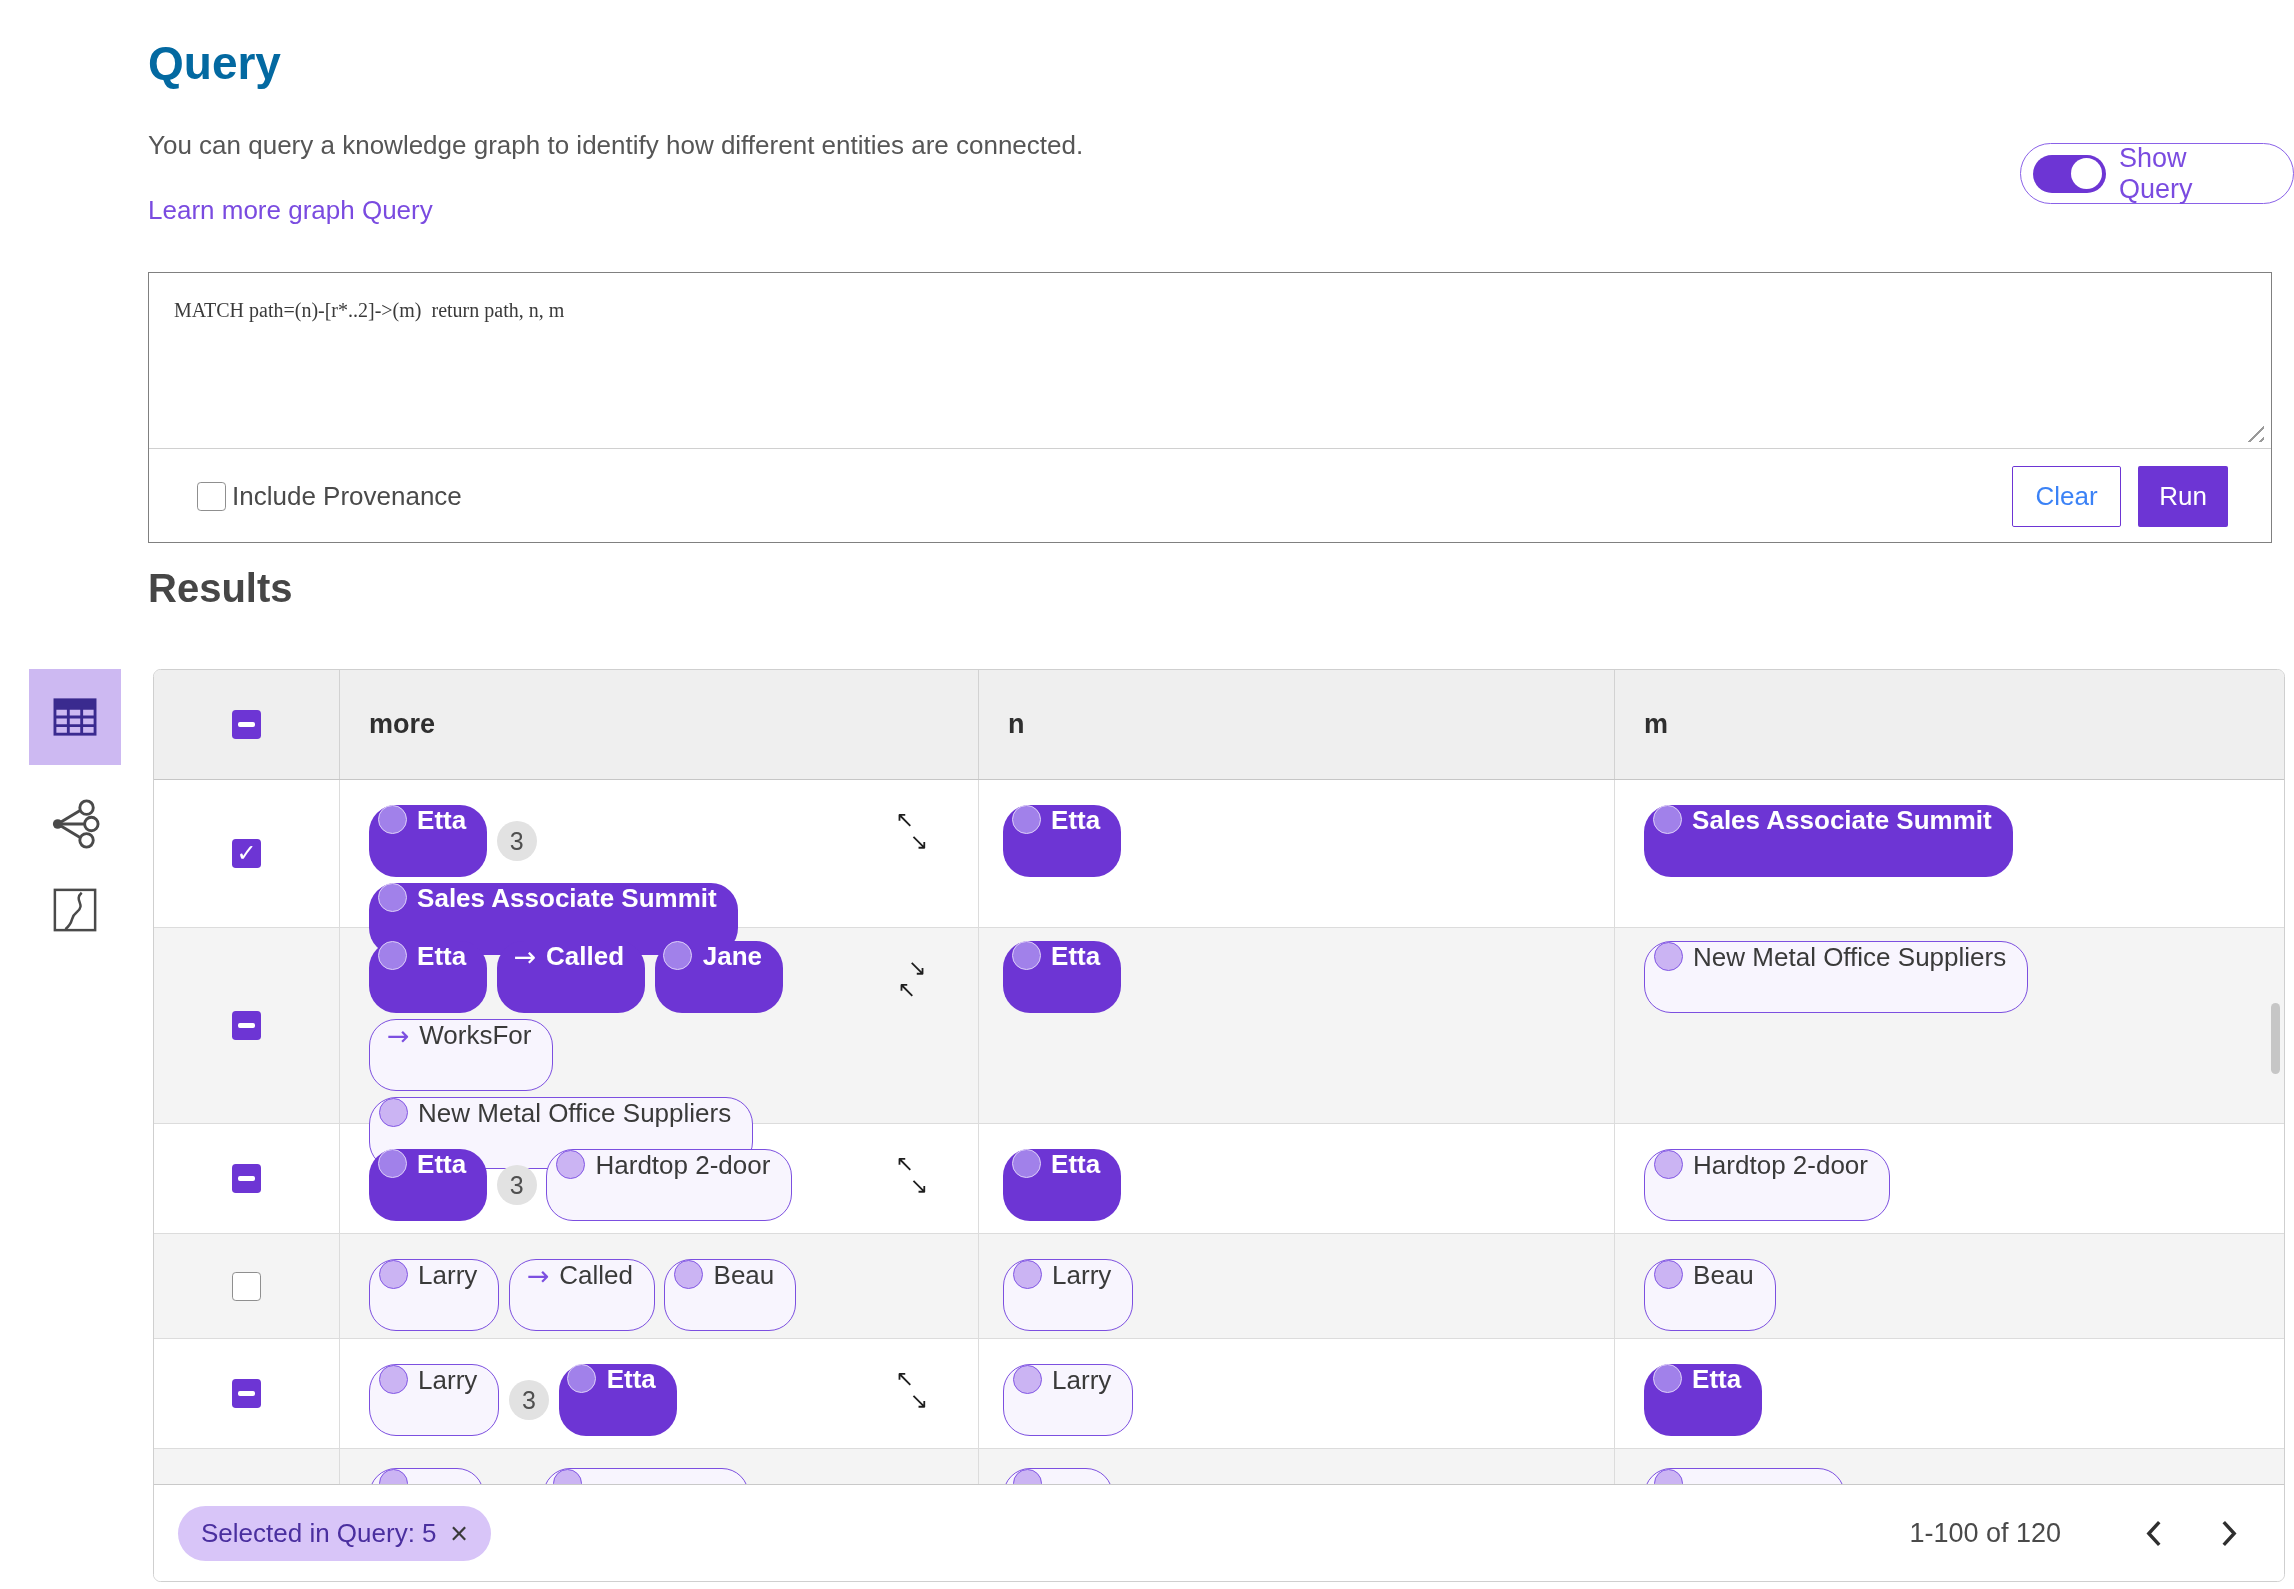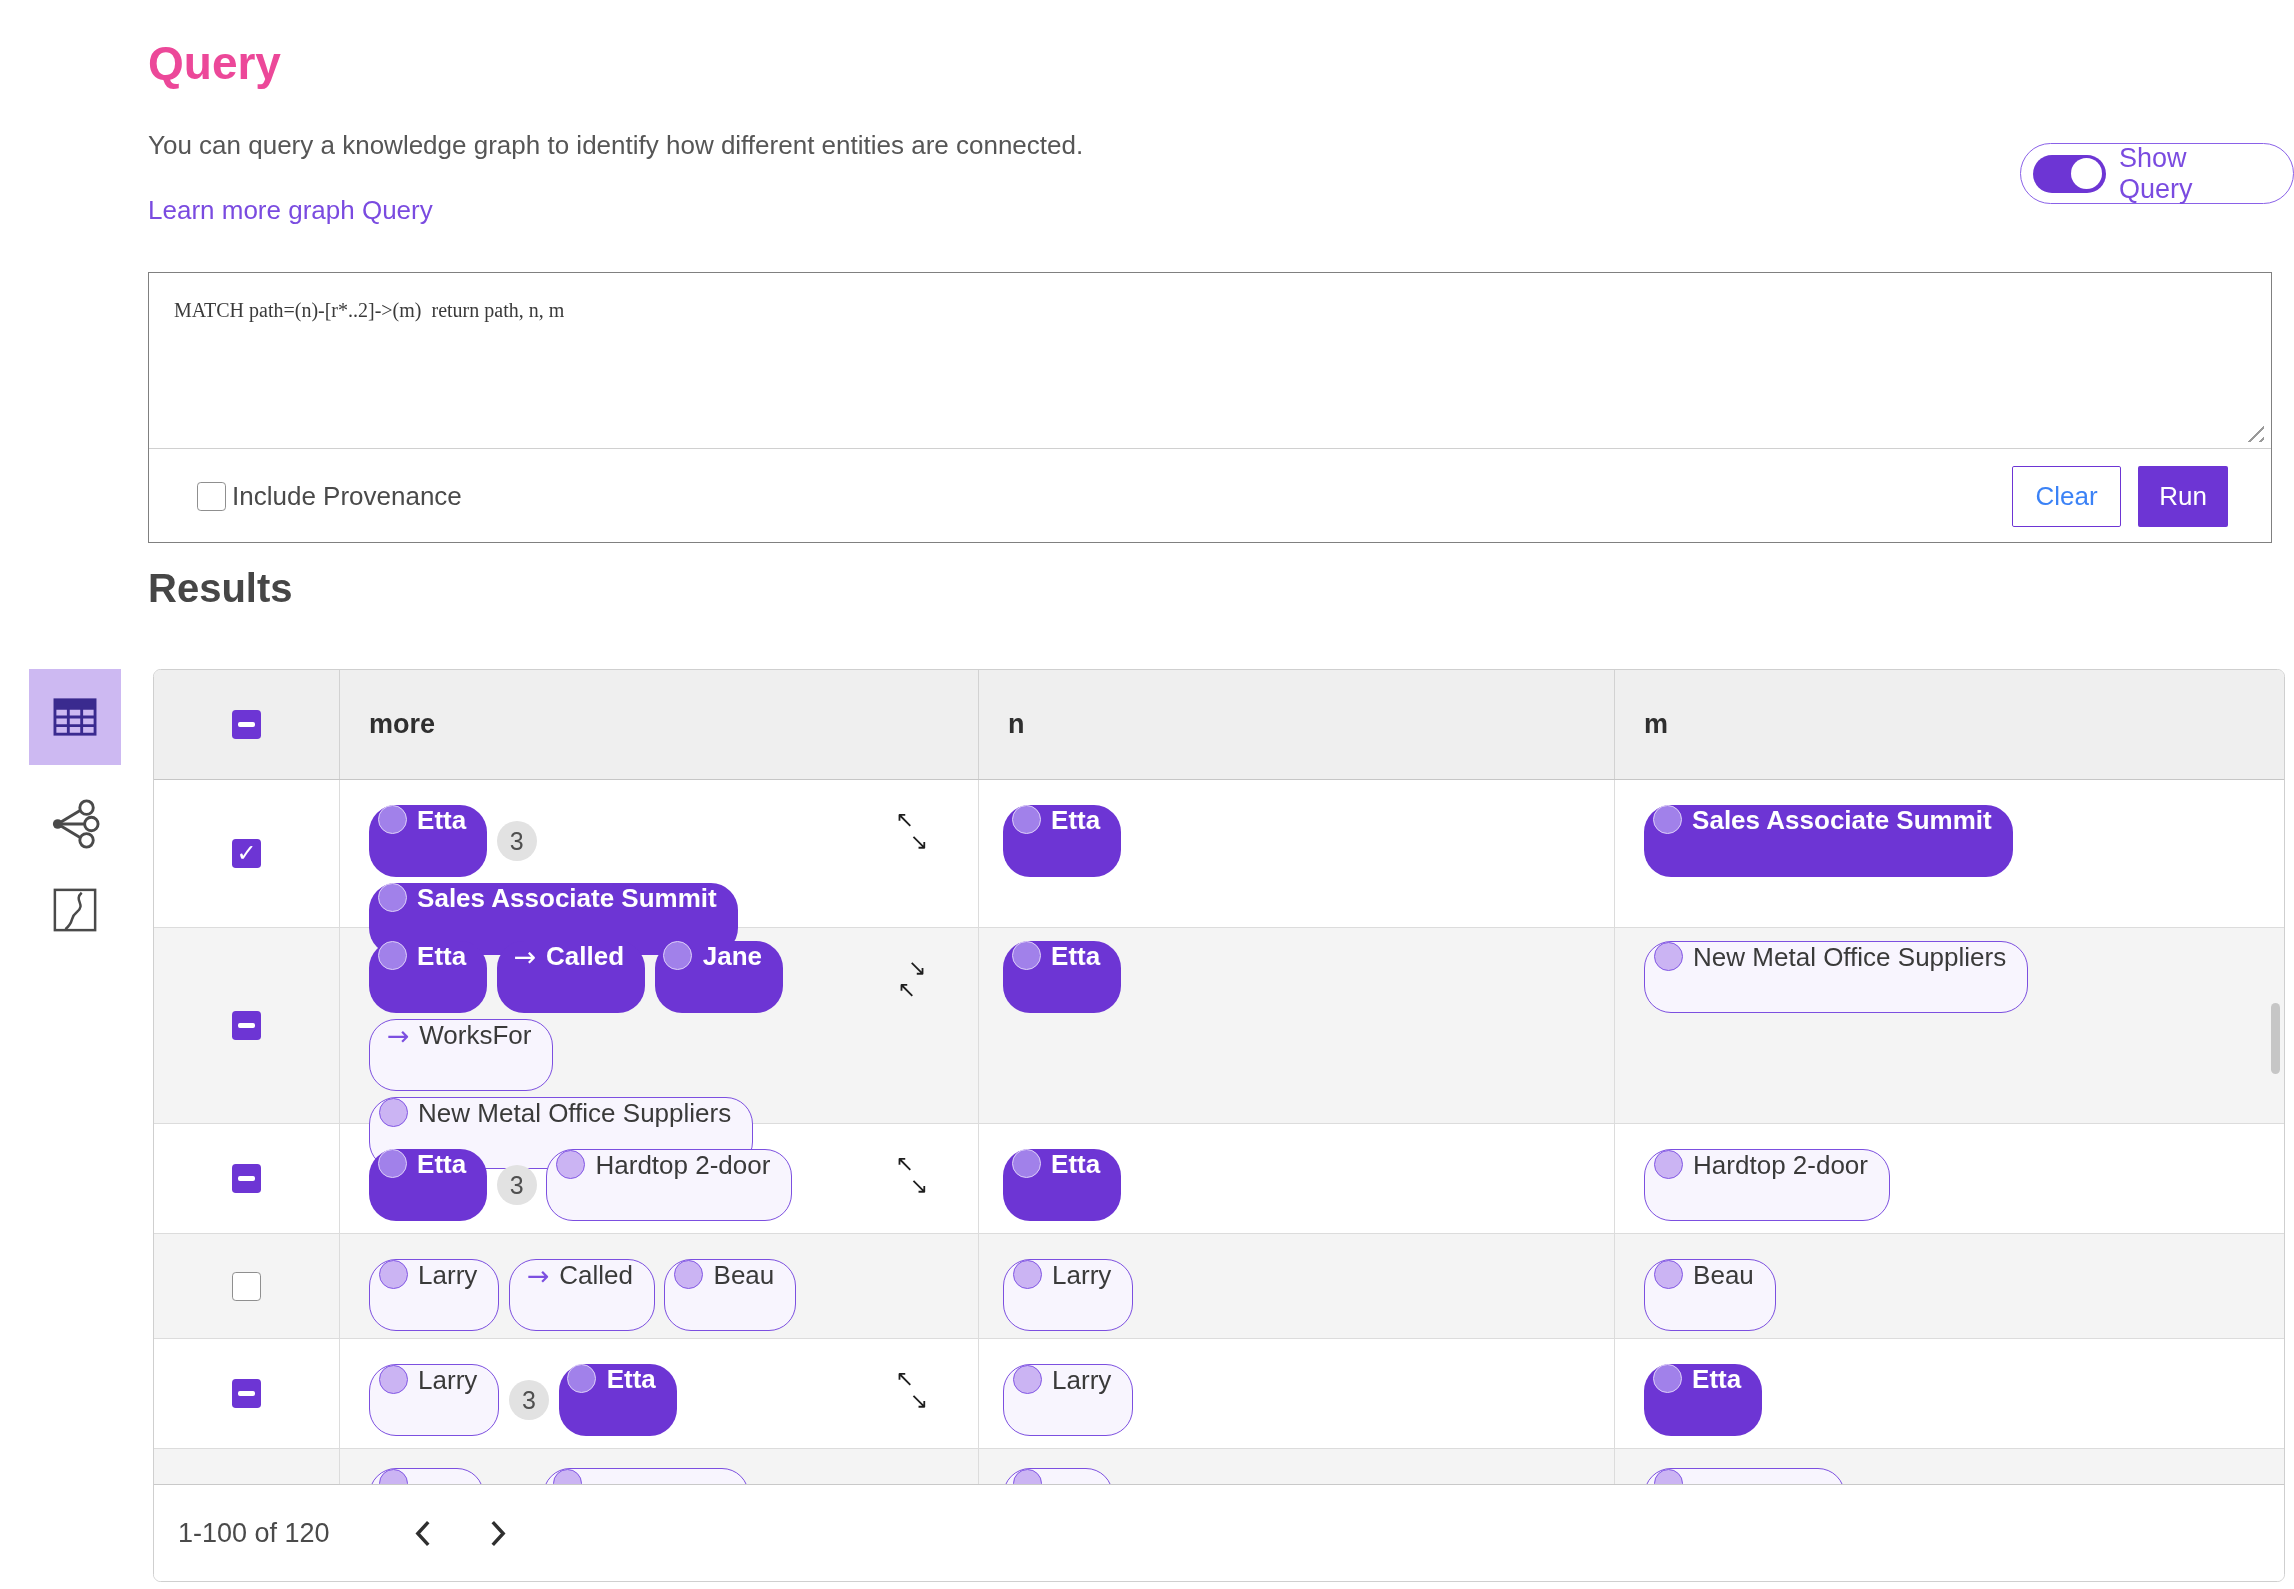--- a/index.html
+++ b/index.html
@@ -9,21 +9,21 @@
     --outline-bg:#f8f5fe;
     --stripe:#f4f4f4;
     --chip-bg:#d8c5f8;
   }
   *{margin:0;box-sizing:border-box}
   html,body{width:2294px;height:1590px;background:#fff;overflow:hidden;
     font-family:"Liberation Sans",sans-serif;color:#3c3c3c;}
   .abs{position:absolute}
 
   
-  .h1{left:148px;top:36px;font-size:46px;font-weight:bold;color:#ec4899}
+  .h1{left:148px;top:36px;font-size:46px;font-weight:bold;color:#0369a1}
   .desc{left:148px;top:130px;font-size:26px;color:#565656}
   .learn{left:148px;top:195px;font-size:26px;color:var(--purple-link);cursor:pointer;text-decoration:none}
   .show-query{left:2020px;top:143px;height:61px;display:flex;align-items:center;gap:13.4px;
     padding:0 27px 0 11.5px;border:1.9px solid #8a61e8;border-radius:32.5px;color:var(--purple-link);
     font-size:27px;cursor:pointer;background:#fff}
   .switch{width:73px;height:38px;border-radius:19px;background:var(--purple);position:relative;flex:none}
   .knob{position:absolute;right:3.8px;top:3.8px;width:31px;height:31px;border-radius:50%;background:#fff}
 
   
   .qcard{left:148px;top:272px;width:2124px;height:271px;border:1px solid #808080;background:#fff}
@@ -430,20 +430,24 @@
             <span class="pill node outline">
               <span class="ncirc"></span>
               <span class="plabel"></span>
             </span>
           </div>
         </div>
       </div>
     </div>
   <div class="scrollthumb"></div>
   <div class="tfoot">
+    <div class="chip">
+      <span>Selected in Query: 5</span>
+      <span class="chip-x">×</span>
+    </div>
     <div class="pager">
       <span class="pcount">1-100 of 120</span>
       <span class="pbtn">
         <svg width="19" height="29" viewBox="0 0 20 30" fill="none" stroke="#2f2f2f" stroke-width="3.6">
             <polyline points="15,3 4,15 15,27"></polyline>
           </svg>
       </span>
       <span class="pbtn">
         <svg width="19" height="29" viewBox="0 0 20 30" fill="none" stroke="#2f2f2f" stroke-width="3.6">
             <polyline points="5,3 16,15 5,27"></polyline>

